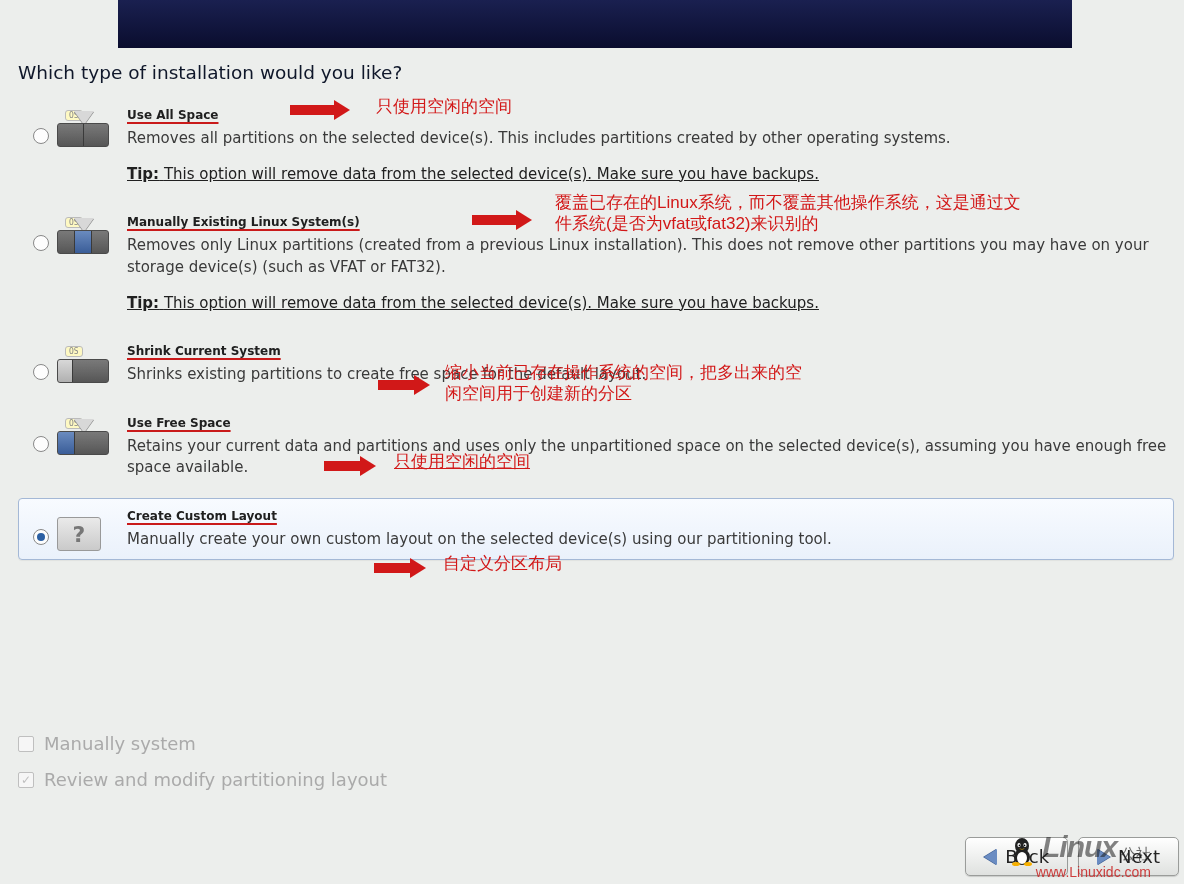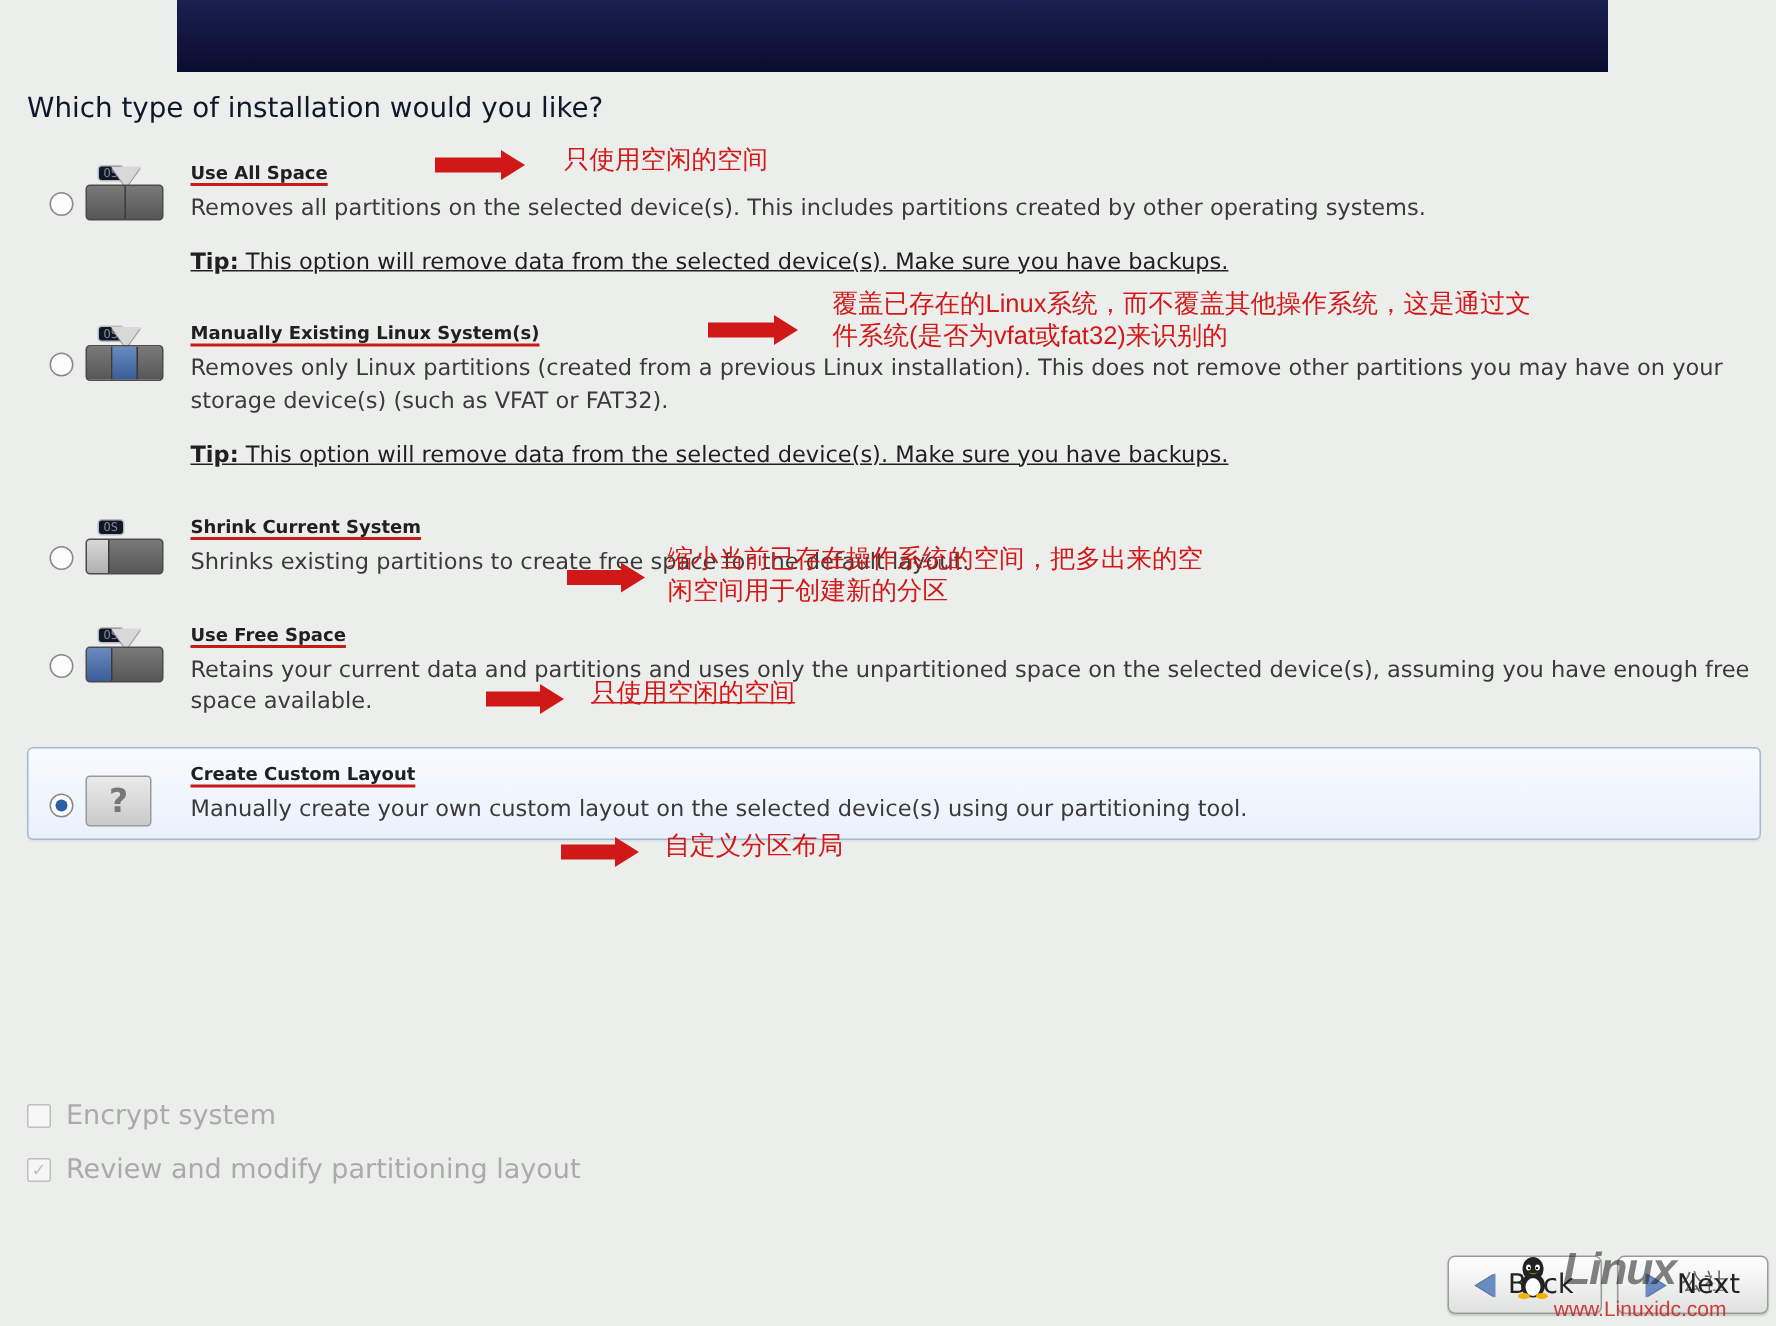--- a/index.html
+++ b/index.html
@@ -80,21 +80,21 @@
       width: 54px;
       position: relative;
     }
     .disk-icon .os-badge {
       font-size: 8px;
       font-family: monospace;
       color: #888;
       border: 1px solid #bbb;
       border-radius: 3px;
       padding: 0 3px;
-      background: #0f172a;
+      background: #fef9c3;
       display: inline-block;
       margin-left: 8px;
       margin-bottom: 2px;
     }
     .disk-icon .disk-body {
       width: 52px;
       height: 24px;
       background: linear-gradient(to bottom, #6a6a6a, #565656);
       border: 1px solid #4a4a4a;
       border-radius: 3px;
@@ -416,21 +416,21 @@
 
 <div class="arrow-right" style="top:561px; left:374px;">
     <div class="shaft" style="width:36px"></div>
     <div class="head"></div>
   </div>
 <div class="annot" style="top:553px; left:443px;">自定义分区布局</div>
 
 <div class="bottom-checks">
   <div class="chk">
     <div class="chk-box"></div>
-    <span>Encrypt system</span>
+    <span>Manually system</span>
   </div>
   <div class="chk">
     <div class="chk-box">✓</div>
     <span>Review and modify partitioning layout</span>
   </div>
 </div>
 
 <div class="nav-buttons">
   <div class="nav-btn">
     <div class="tri-left"></div>

